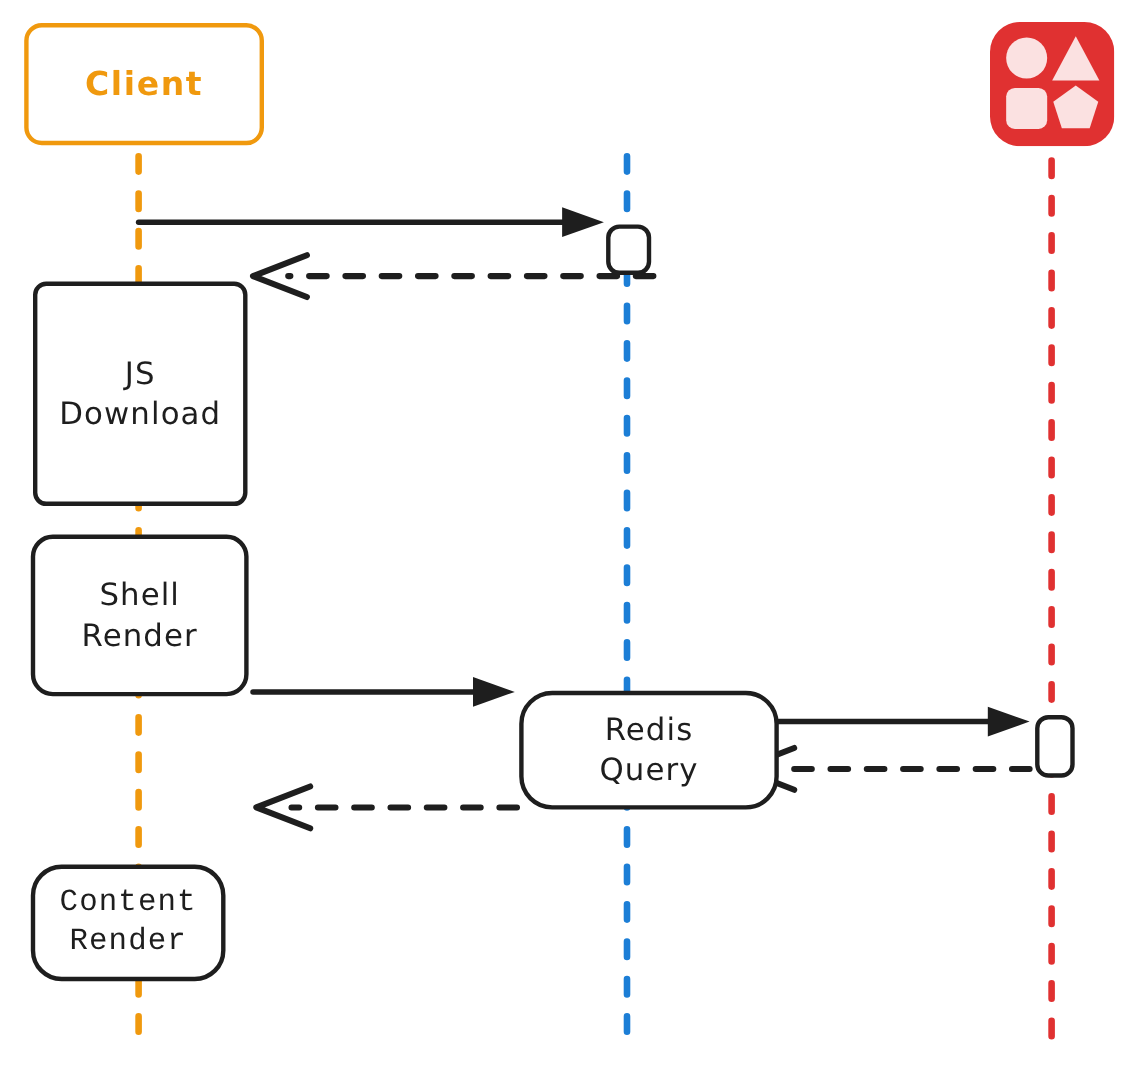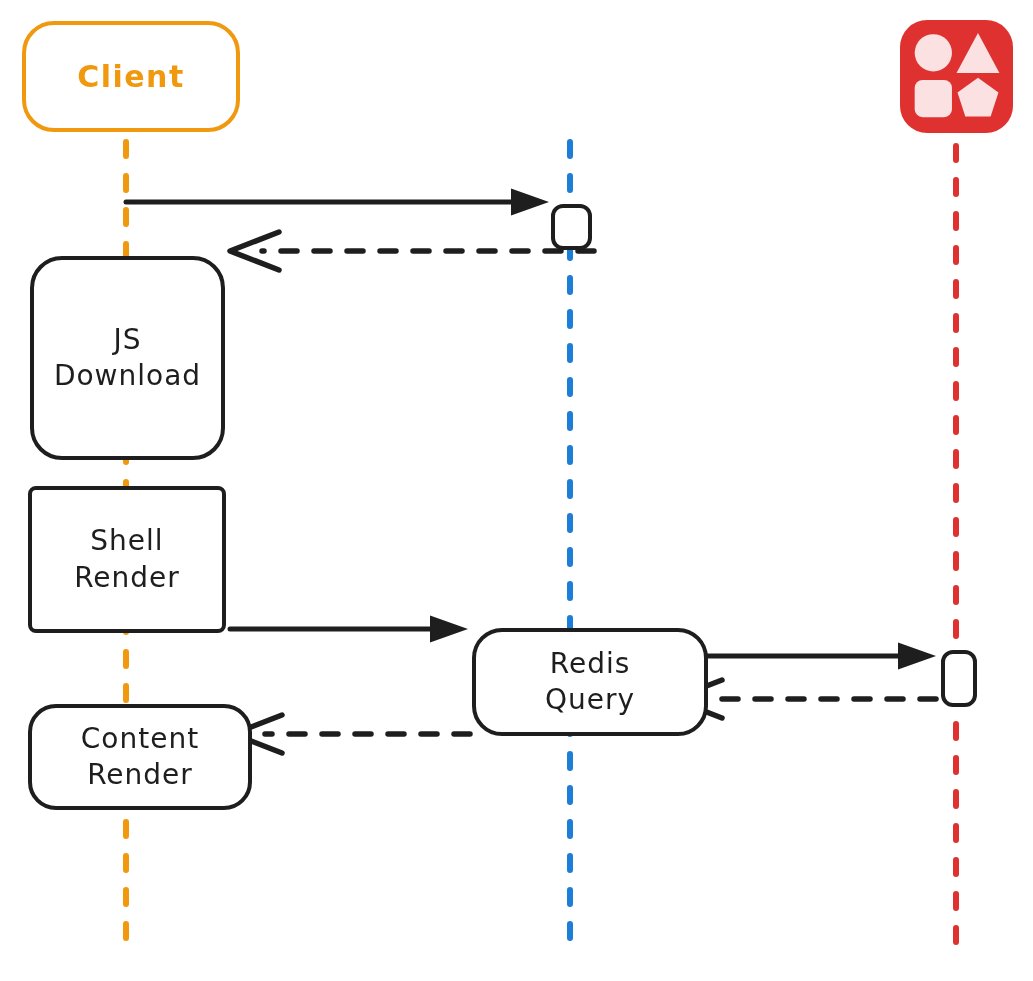--- a/index.html
+++ b/index.html
@@ -21,21 +21,21 @@
     top: 0;
     width: 1033px;
     height: 981px;
   }
   
   .actor {
     position: absolute;
     box-sizing: border-box;
     background: #ffffff;
     border: 4px solid #1e1e1e;
-    border-radius: 32px;
+    border-radius: 16px;
     display: flex;
     align-items: center;
     justify-content: center;
     z-index: 2;
   }
   .actor .lbl {
     font-size: 30px;
     font-weight: 700;
     letter-spacing: 1.5px;
     white-space: pre-line;
@@ -58,24 +58,24 @@
   }
   .pbox .lbl {
     font-size: 28px;
     font-weight: 500;
     color: #1e1e1e;
     letter-spacing: 1px;
     line-height: 1.3;
     white-space: pre-line;
     text-align: center;
   }
-  .pbox.js      { left: 30px;  top: 256px; width: 195px; height: 204px; border-radius: 32px; justify-content: center; }
-  .pbox.shell   { left: 28px;  top: 486px; width: 198px; height: 147px; border-radius: 8px; }
+  .pbox.js      { left: 30px;  top: 256px; width: 195px; height: 204px; border-radius: 12px; justify-content: center; }
+  .pbox.shell   { left: 28px;  top: 486px; width: 198px; height: 147px; border-radius: 20px; }
   .pbox.redisq  { left: 472px; top: 628px; width: 236px; height: 108px; border-radius: 30px; }
-  .pbox.content { left: 28px;  top: 704px; width: 224px; height: 106px; border-radius: 28px; }
+  .pbox.content { left: 28px;  top: 786px; width: 177px; height: 106px; border-radius: 28px; font-family: Liberation Mono, monospace; }
   
   .act {
     position: absolute;
     box-sizing: border-box;
     background: #ffffff;
     border: 4px solid #1e1e1e;
     border-radius: 12px;
     z-index: 2;
   }
   .act.server-act { left: 551px; top: 204px; width: 41px; height: 46px; }

